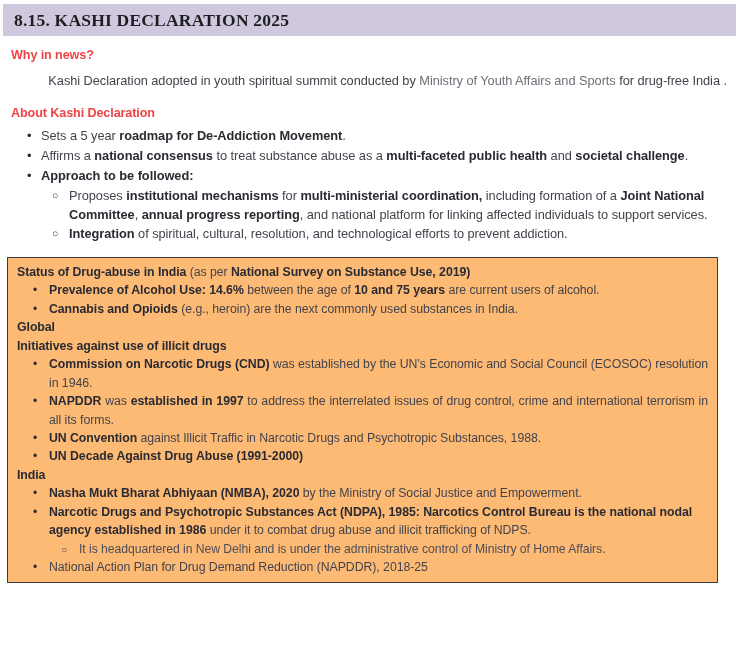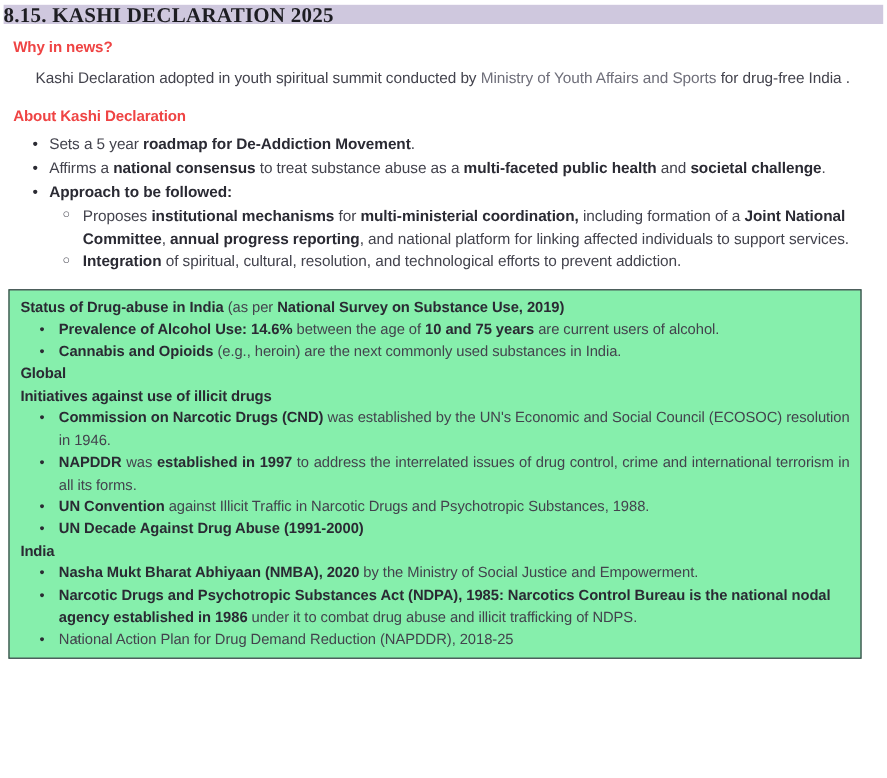--- a/index.html
+++ b/index.html
@@ -22,24 +22,24 @@
     position: relative;
     width: 739px;
     height: 648px;
     padding: 0;
   }
 
   
   .section-head {
     background: #cfc8de;
     margin: 4px 3px 0 3px;
-    height: 16px;
+    height: 32px;
     display: flex;
     align-items: center;
-    padding-left: 0;
+    padding-left: 11px;
   }
   .section-head .title {
     font-family: "Liberation Serif", serif;
     font-weight: bold;
     font-size: 17.5px;
     letter-spacing: 0.2px;
     color: #1d1d22;
     white-space: nowrap;
   }
 
@@ -54,21 +54,21 @@
     color: #ef4444;
     margin: 12px 0 0 0;
     letter-spacing: -0.1px;
   }
 
   .para {
     font-size: 12.8px;
     line-height: 19px;
     color: #43434d;
     margin: 9px 0 0 0;
-    text-align: center;
+    text-align: right;
     letter-spacing: -0.05px;
   }
   .para .light { color: #6f6f7a; font-weight: normal; }
 
   
   ul.lvl1 {
     list-style: none;
     margin: 6px 0 0 0;
     padding: 0;
   }
@@ -111,21 +111,21 @@
     color: #4a4a55;
   }
 
   .b  { font-weight: bold; color: #2a2a33; text-align: right; }
   .light { color: #6f6f7a; font-weight: normal; }
 
   
   .infobox {
     margin: 14px 21px 0 7px;
     border: 1.4px solid #3a3a45;
-    background: #86efac;
+    background: #fdba74;
     padding: 5px 9px 6px 9px;
   }
 
   .box-line {
     font-size: 12.3px;
     line-height: 18.2px;
     color: #43434d;
     letter-spacing: -0.05px;
   }
   .box-head {
@@ -226,20 +226,20 @@
         <li><span class="bul">•</span><span><span class="b">NAPDDR</span><span> was </span><span class="b">established in 1997</span><span> to address the interrelated issues of drug control, crime and international terrorism in all its forms.</span></span></li>
         <li><span class="bul">•</span><span><span class="b">UN Convention</span><span> against Illicit Traffic in Narcotic Drugs and Psychotropic Substances, 1988.</span></span></li>
         <li><span class="bul">•</span><span><span class="b">UN Decade Against Drug Abuse (1991-2000)</span></span></li>
       </ul>
 
     <div class="box-head">India</div>
 
     <ul class="boxlist" id="india-list">
         <li><span class="bul">•</span><span><span class="b">Nasha Mukt Bharat Abhiyaan (NMBA), 2020</span><span> by the Ministry of Social Justice and Empowerment.</span></span></li>
         <li><span class="bul">•</span><span><span class="b">Narcotic Drugs and Psychotropic Substances Act (NDPA), 1985: Narcotics Control Bureau is the national nodal agency established in 1986</span><span> under it to combat drug abuse and illicit trafficking of NDPS.</span></span><ul class="boxsub">
-            <li><span class="bul2">○</span></li>
+            <li><span class="bul2">○</span><span><span>It is headquartered in New Delhi and is under the administrative control of Ministry of Home Affairs.</span></span></li>
           </ul></li>
         <li><span class="bul">•</span><span><span>National Action Plan for Drug Demand Reduction (NAPDDR), 2018-25</span></span></li>
       </ul>
 
   </div>
 
 </div>
 
 </body></html>

